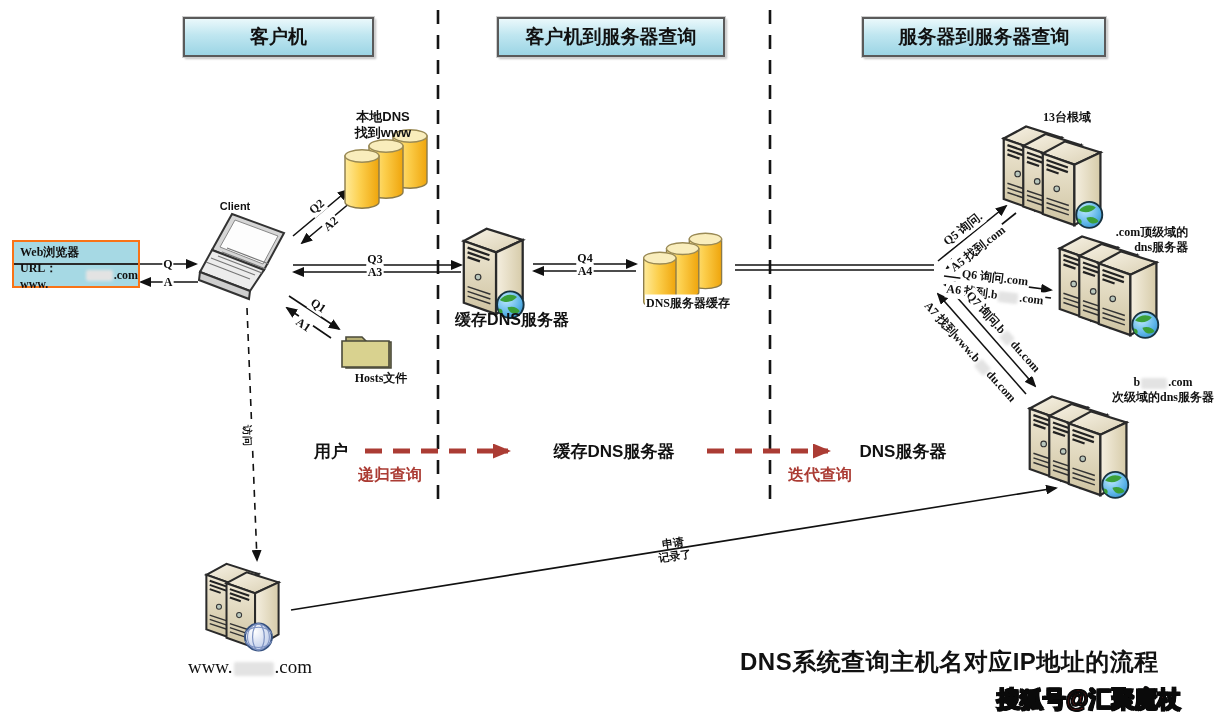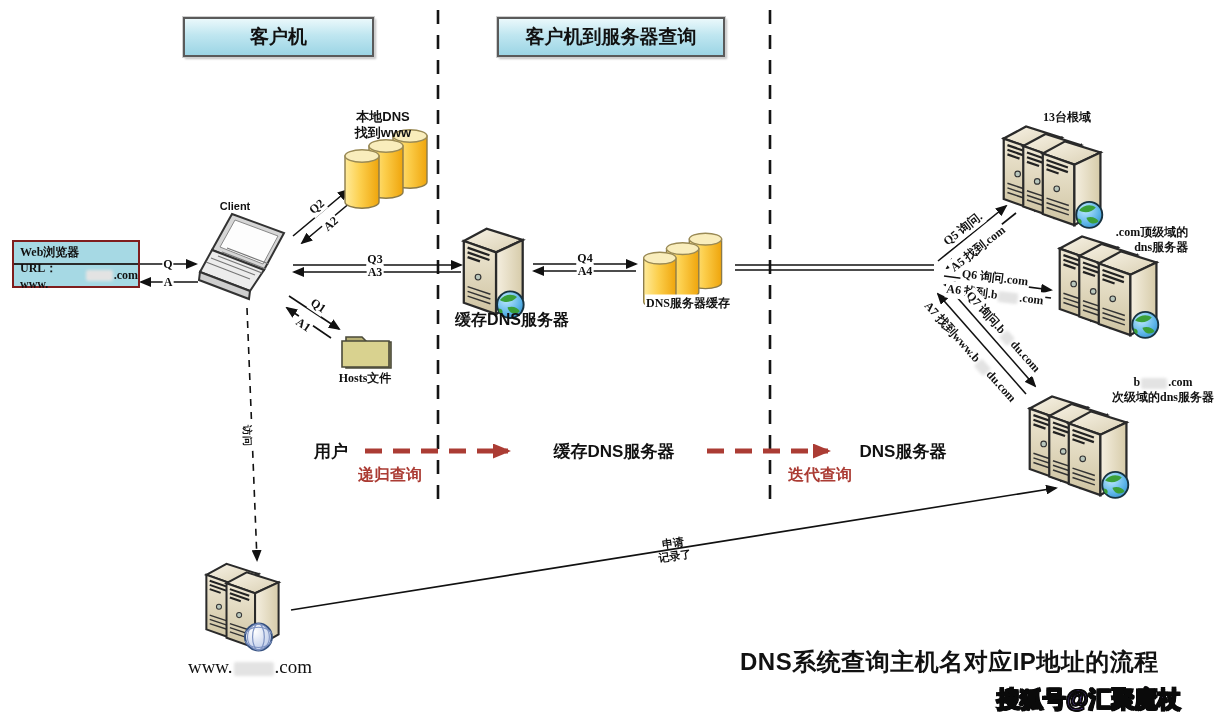--- a/index.html
+++ b/index.html
@@ -9,32 +9,32 @@
   .hdr{position:absolute;height:36px;border:2px solid #5a5a5a;outline:1px solid #cfcfcf;
        background:linear-gradient(#eaf8fb,#bfe6f0 45%,#9cd5e5);
        display:flex;align-items:center;justify-content:center;
        font-weight:bold;font-size:19px;z-index:2;box-shadow:2px 2px 2px rgba(0,0,0,.25);}
   .lbl{position:absolute;z-index:3;white-space:nowrap;transform:translate(-50%,-50%) rotate(var(--r,0deg));}
   .onln{background:#fff;padding:0 2px;}
   .serif{font-family:"Liberation Serif",serif;}
   .b{font-weight:bold;}
   .qa{font-family:"Liberation Serif",serif;font-weight:bold;font-size:12px;background:#fff;padding:0 1px;}
   .browser-box{position:absolute;left:12px;top:240px;width:124px;z-index:2;
-       border:2px solid #7f1d1d;background:#a6d9e4;}
+       border:2px solid #f97316;background:#a6d9e4;}
   .browser-box .row{height:21px;display:flex;align-items:center;padding-left:6px;
        font-family:"Liberation Serif",serif;font-weight:bold;font-size:12px;}
   .browser-box .row + .row{border-top:2px solid #2b2b2b;}
   .cz{display:inline-block;vertical-align:middle;background:#e3e3e3;border-radius:2px;
       filter:blur(1.5px);height:11px;margin:0 1px;}
   .w12{width:12px}.w14{width:14px}.w20{width:20px}.w26{width:26px}.w28{width:28px}.w40{width:40px;height:14px}
   .flow-big{font-size:17px;font-weight:bold;}
   .red-q{font-size:16px;font-weight:bold;color:#ab3c34;}
   .title{position:absolute;left:740px;top:646px;font-size:24px;font-weight:bold;z-index:4;letter-spacing:.5px;}
   .watermark{position:absolute;left:997px;top:684px;font-size:23px;font-weight:bold;z-index:5;
-      color:#8b5cf6;-webkit-text-stroke:1.6px #0a0a0a;
+      color:#b91c1c;-webkit-text-stroke:1.6px #0a0a0a;
       text-shadow:1px 1px 0 #000,-1px -1px 0 #000,1px -1px 0 #000,-1px 1px 0 #000;}
   .two-line{text-align:center;line-height:1.25;}
   .rt{text-align:right;}
 </style>
 </head>
 <body>
 
 <div class="stage">
 
   <svg class="lines" width="1222" height="716" viewBox="0 0 1222 716">
@@ -193,40 +193,43 @@
       <use href="#globeb" transform="translate(66,94)"></use>
     </g>
   </svg>
 
   <div class="hdr" style="left:183px;top:17px;width:187px;">
     <span>客户机</span>
   </div>
   <div class="hdr" style="left:497px;top:17px;width:224px;">
     <span>客户机到服务器查询</span>
   </div>
+  <div class="hdr" style="left:862px;top:17px;width:240px;">
+    <span>服务器到服务器查询</span>
+  </div>
 
   <div class="browser-box">
     <div class="row">
       <span>Web浏览器</span>
     </div>
     <div class="row">
       <span>URL：  www.</span>
         <span class="cz w28"></span>
         <span>.com</span>
     </div>
   </div>
 
   <span class="lbl b" style="left:235px;top:206px;font-size:11px;">Client</span>
 
   <div class="lbl two-line b" style="left:383px;top:125px;font-size:13px;">
     <div>本地DNS</div>
     <div>找到www</div>
   </div>
 
-  <span class="lbl qa serif" style="left:365px;top:378px;font-size:12px;">Hosts文件</span>
+  <span class="lbl qa serif" style="left:381px;top:378px;font-size:12px;">Hosts文件</span>
 
   <span class="lbl qa" style="left:168px;top:264px;">Q</span>
   <span class="lbl qa" style="left:168px;top:282px;">A</span>
   <span class="lbl qa" style="left:317px;top:207px;--r:-40deg;">Q2</span>
   <span class="lbl qa" style="left:331px;top:224px;--r:-40deg;">A2</span>
   <span class="lbl qa" style="left:375px;top:259px;">Q3</span>
   <span class="lbl qa" style="left:375px;top:272px;">A3</span>
   <span class="lbl qa" style="left:318px;top:306px;--r:34deg;">Q1</span>
   <span class="lbl qa" style="left:303px;top:325px;--r:34deg;">A1</span>
   <span class="lbl qa" style="left:585px;top:258px;">Q4</span>

